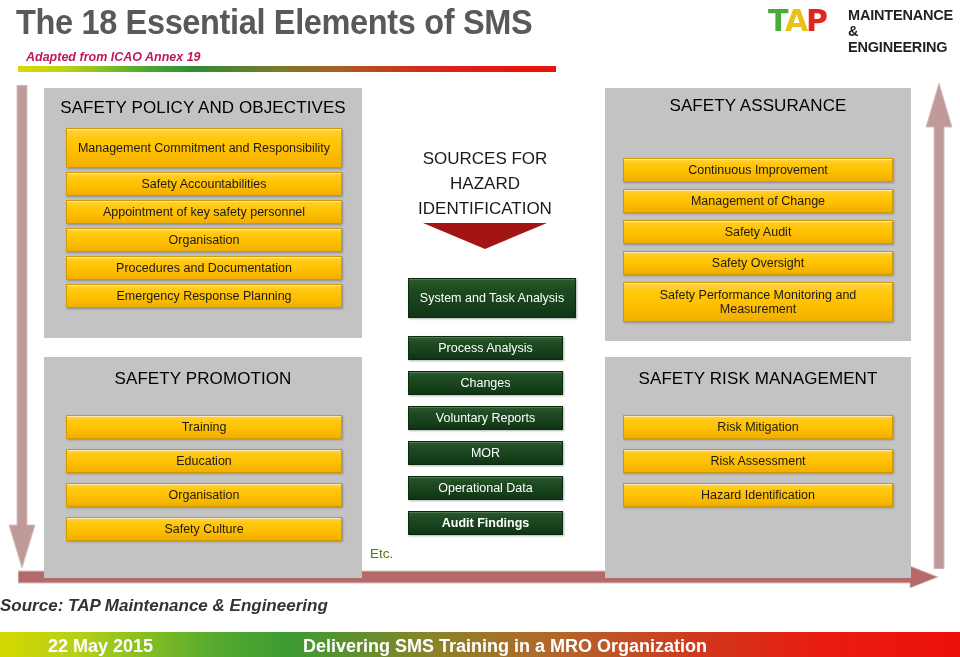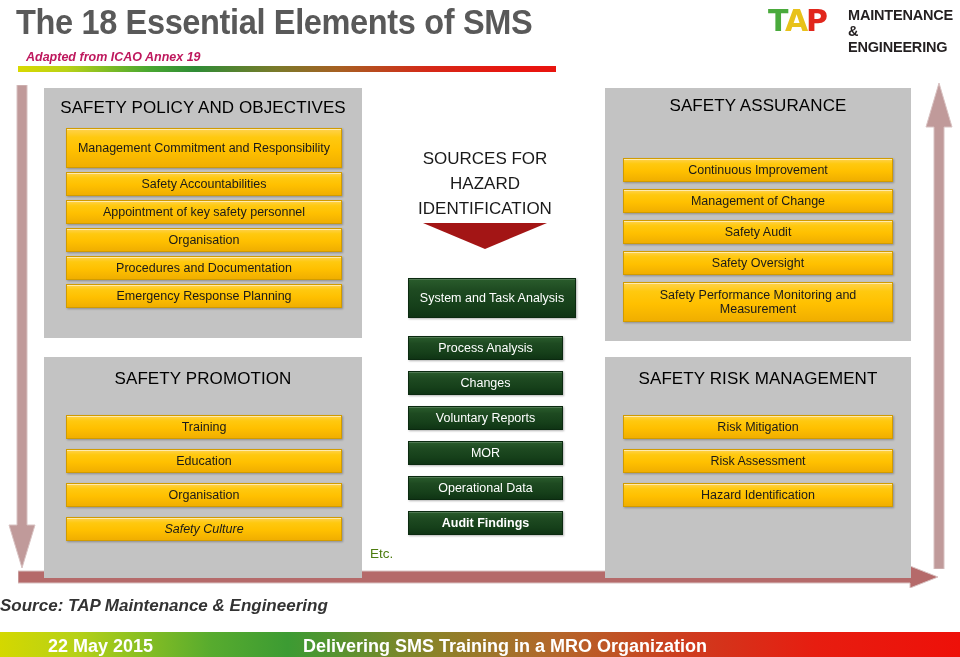--- a/index.html
+++ b/index.html
@@ -251,21 +251,21 @@
   <div class="box box-yellow" style="left:22px; top:168px; width:276px; height:24px;">Procedures and Documentation</div>
   <div class="box box-yellow" style="left:22px; top:196px; width:276px; height:24px;">Emergency Response Planning</div>
 </div>
 
 <div class="panel" id="panel-promotion">
   <div class="panel-title" style="top:12px;">SAFETY PROMOTION</div>
 
   <div class="box box-yellow" style="left:22px; top:58px; width:276px; height:24px;">Training</div>
   <div class="box box-yellow" style="left:22px; top:92px; width:276px; height:24px;">Education</div>
   <div class="box box-yellow" style="left:22px; top:126px; width:276px; height:24px;">Organisation</div>
-  <div class="box box-yellow" style="left:22px; top:160px; width:276px; height:24px;font-style:italic;">Safety Culture</div>
+  <div class="box box-yellow" style="left:22px; top:160px; width:276px; height:24px;">Safety Culture</div>
 </div>
 
 <div class="panel" id="panel-assurance">
   <div class="panel-title" style="top:8px;">SAFETY ASSURANCE</div>
 
   <div class="box box-yellow" style="left:18px; top:70px; width:270px; height:24px;">Continuous Improvement</div>
   <div class="box box-yellow" style="left:18px; top:101px; width:270px; height:24px;">Management of Change</div>
   <div class="box box-yellow" style="left:18px; top:132px; width:270px; height:24px;">Safety Audit</div>
   <div class="box box-yellow" style="left:18px; top:163px; width:270px; height:24px;">Safety Oversight</div>
   <div class="box box-yellow" style="left:18px; top:194px; width:270px; height:40px;">Safety Performance Monitoring and Measurement</div>

